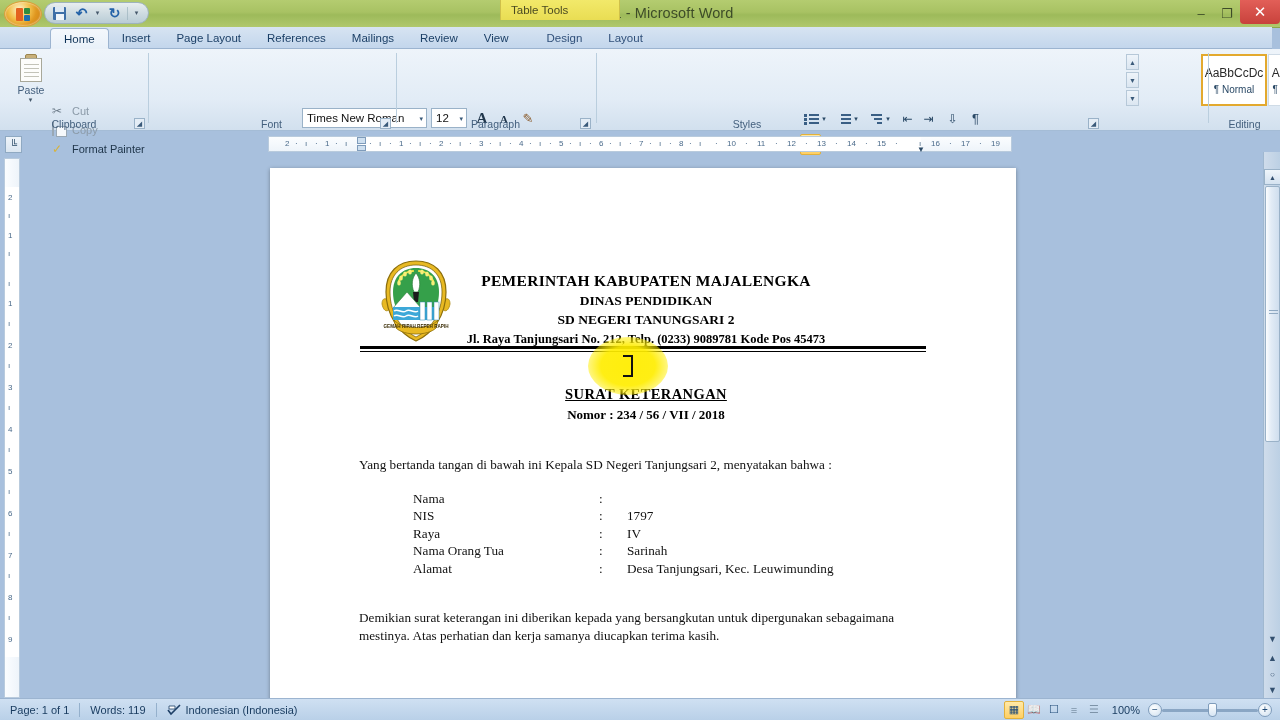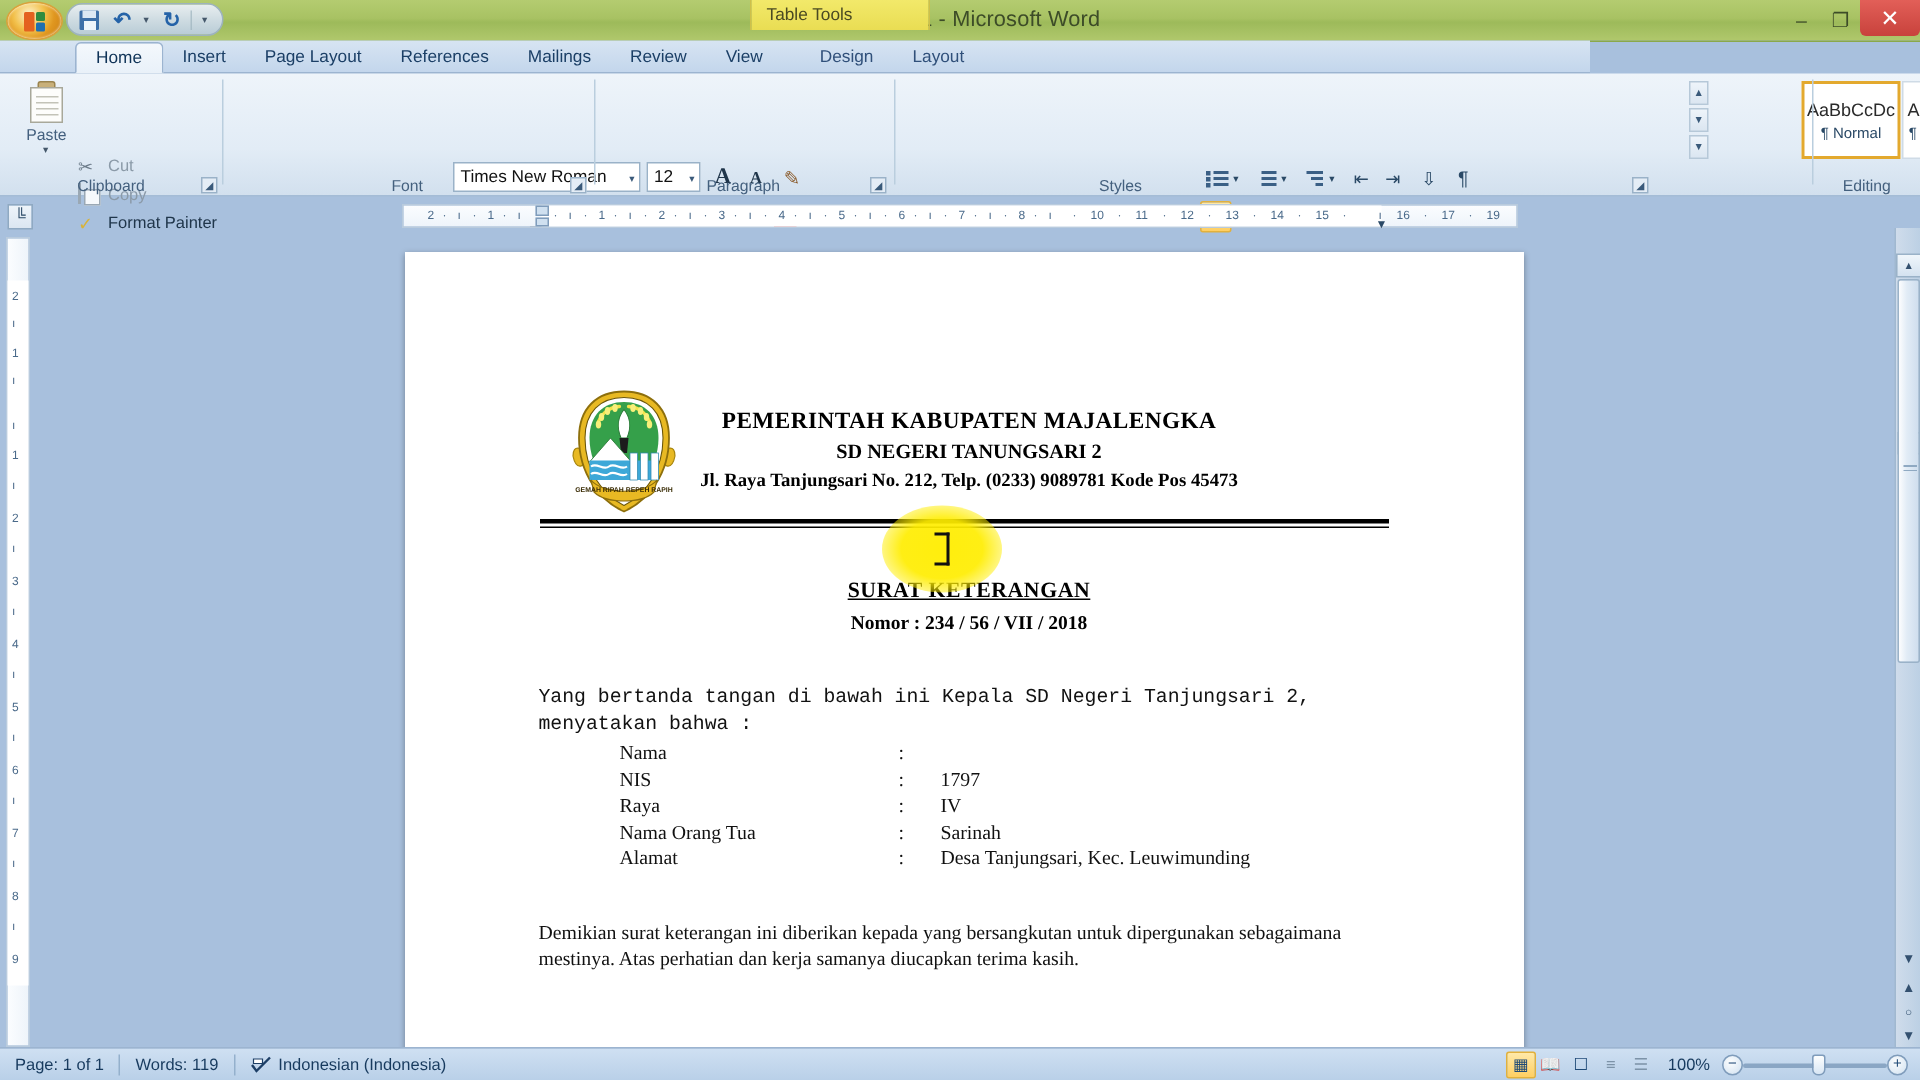--- a/index.html
+++ b/index.html
@@ -69,21 +69,21 @@
     width:26px; height:22px; margin-top:2px; display:flex; align-items:center; justify-content:center;
     color:#3d4c28; font-size:13px;
   }
   .win-btn.close {
     width:40px; height:24px; margin:0; background:linear-gradient(to bottom,#e25f58,#c8423c);
     color:#fff; font-size:15px; border-bottom-left-radius:4px; border-bottom-right-radius:4px;
   }
 
   
   .tabstrip {
-    position:absolute; top:27px; left:0; width:1060px; height:22px;
+    position:absolute; top:27px; left:0; width:1272px; height:22px;
     background: linear-gradient(to bottom,#d7e4f2 0%, #c3d6ec 100%);
     border-bottom:1px solid #9cb4d0;
   }
   .tabs { position:absolute; left:50px; top:0; display:flex; height:22px; }
   .tab {
     padding: 0 13px; height:22px; line-height:22px; font-size:11.5px; color:#1b3f66;
     white-space:nowrap;
   }
   .tab.active {
     background: linear-gradient(to bottom,#f4f8fc 0%, #e9f1f9 100%);
@@ -234,21 +234,21 @@
 
   .title-block { position:absolute; left:88px; top:218px; width:576px; text-align:center;
     font-family:"Liberation Serif", serif; }
   .st-title { font-size:14.5px; font-weight:bold; text-decoration:underline; letter-spacing:.4px; }
   .st-nomor { font-size:13px; font-weight:bold; margin-top:4px; }
 
   .body-text {
     position:absolute; left:89px; top:288px; width:560px;
     font-family:"Liberation Serif", serif; font-size:13.2px; color:#111; line-height:17.5px;
   }
-  .p-intro { margin-bottom:2px;font-family:Liberation Mono, monospace; }
+  .p-intro { margin-bottom:16px; }
   .fields { margin-left:54px; }
   .field-row { display:flex; line-height:17.5px; }
   .f-label { width:186px; }
   .f-colon { width:28px; }
   .f-value { flex:1; }
   .p-gap { height:16px; }
 
   .caret {
     position:absolute; left:627px; top:355px; width:2px; height:22px;
   }
@@ -721,20 +721,21 @@
             <rect x="54" y="44" width="5" height="18"></rect>
           </g>
 
           <path d="M14 62 C22 72 50 72 58 62 L56 70 C48 78 24 78 16 70 Z" fill="#e8b923" stroke="#8d6f0c" stroke-width="0.8"></path>
           <text x="36" y="70" font-family="Liberation Sans, sans-serif" font-size="4.6" font-weight="bold" text-anchor="middle" fill="#3a2c05">GEMAH RIPAH REPEH RAPIH</text>
         </svg>
       </div>
 
       <div class="hdr-lines">
         <div class="hl1">PEMERINTAH KABUPATEN MAJALENGKA</div>
+        <div class="hl2">DINAS PENDIDIKAN</div>
         <div class="hl3">SD NEGERI TANUNGSARI 2</div>
         <div class="hl4">Jl. Raya Tanjungsari No. 212, Telp. (0233) 9089781 Kode Pos 45473</div>
       </div>
 
       <div class="rule-double">
           <b></b>
           <b></b>
         </div>
 
       <div class="title-block">

